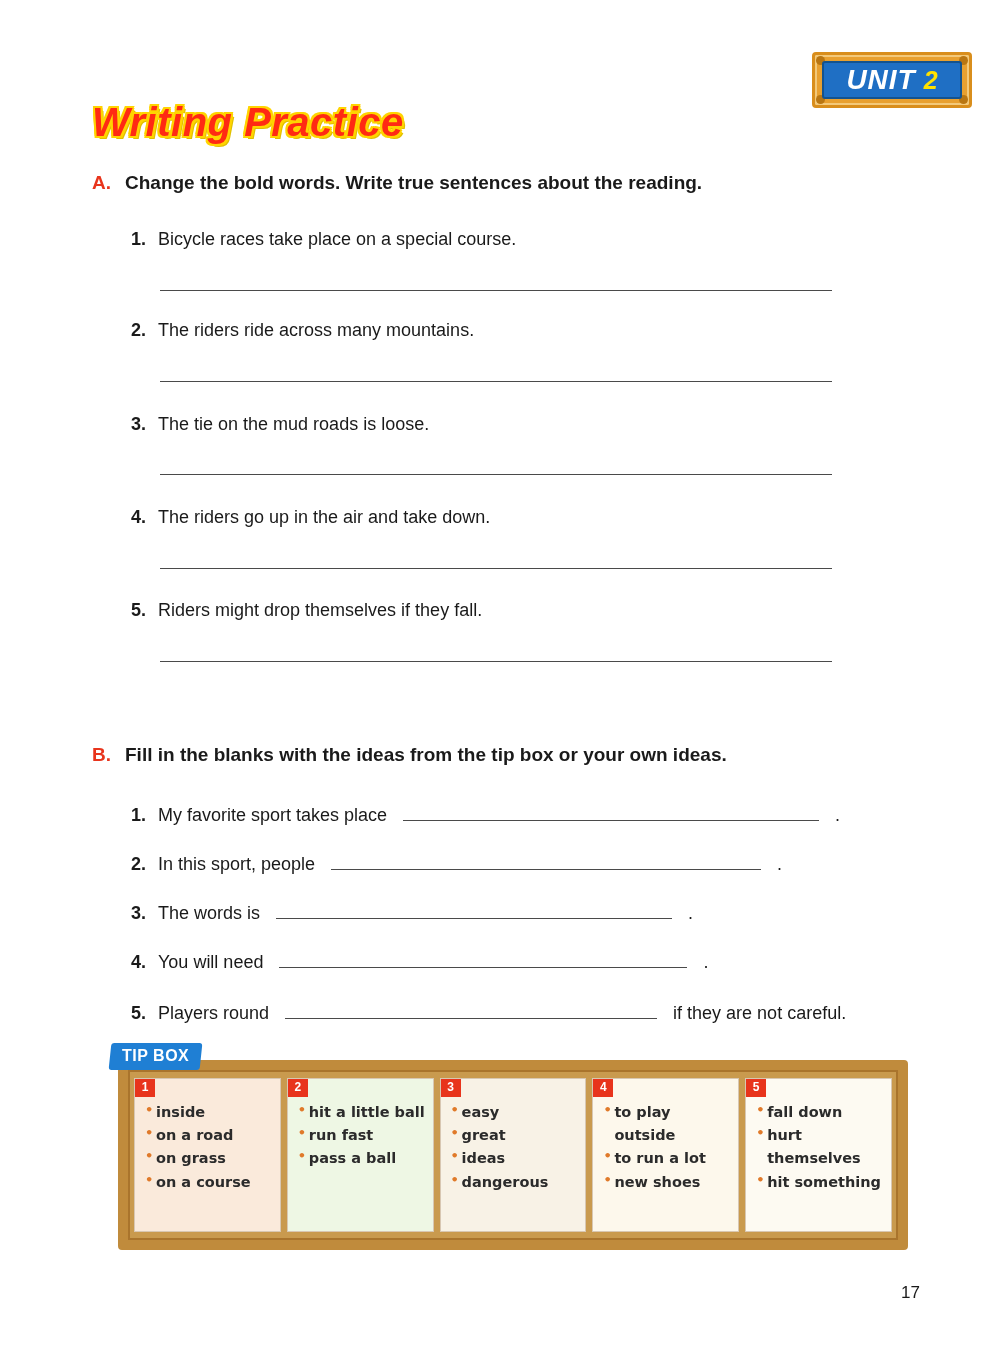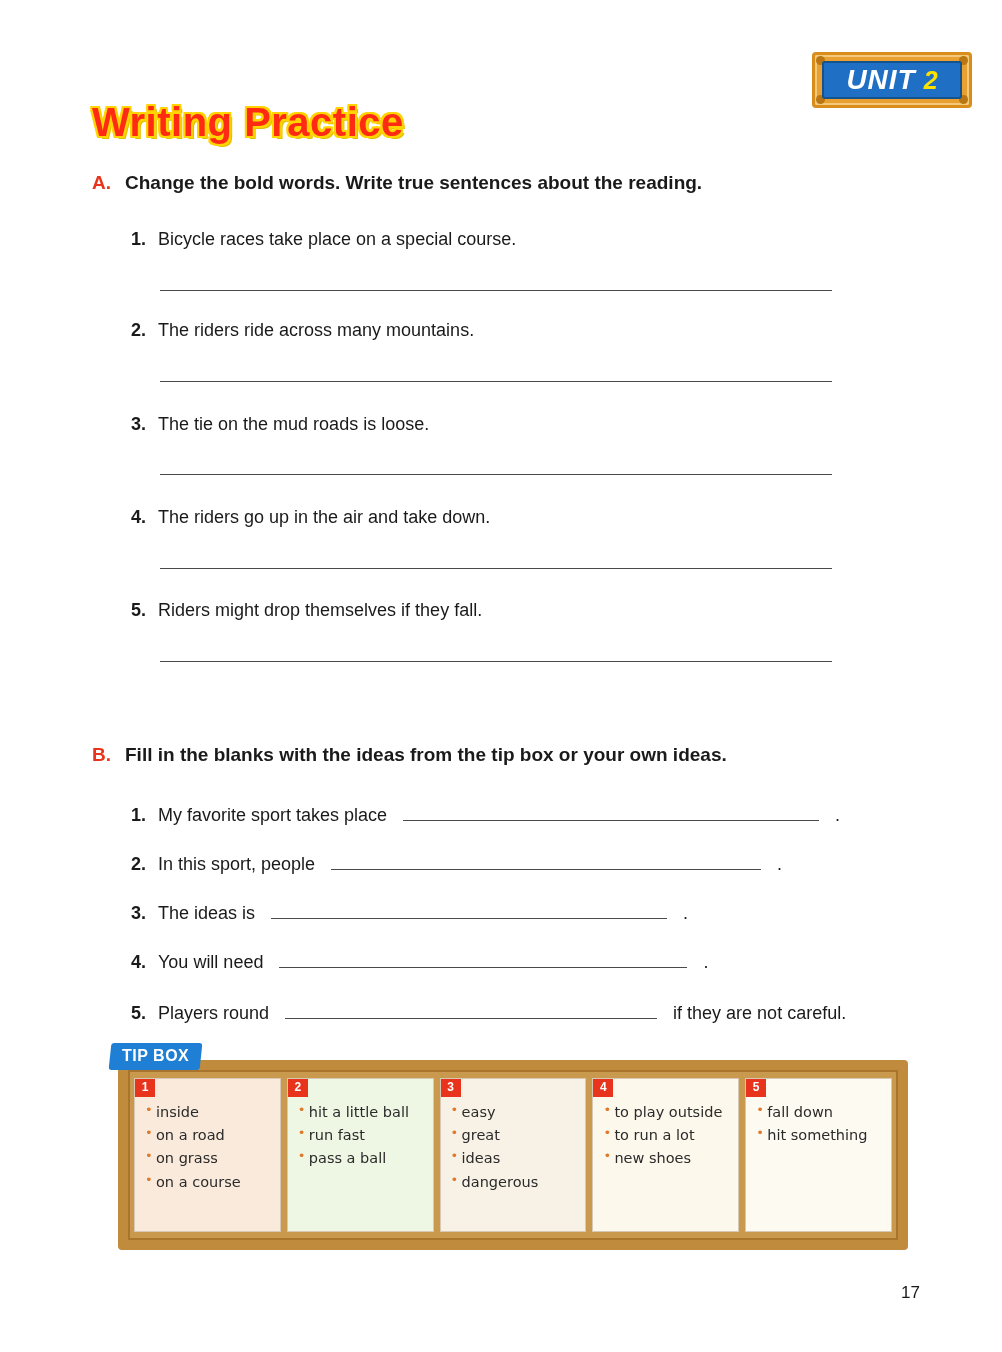--- a/index.html
+++ b/index.html
@@ -71,20 +71,21 @@
   .nail-bl { left: 4px; bottom: 4px; }
   .nail-br { right: 4px; bottom: 4px; }
 
   
   .page-title {
     position: absolute;
     left: 92px;
     top: 100px;
     font-size: 40px;
     font-weight: bold;
+    font-style: italic;
     color: #ff2a13;
     letter-spacing: 0.5px;
     text-shadow:
       2px 0 0 #ffd400, -2px 0 0 #ffd400, 0 2px 0 #ffd400, 0 -2px 0 #ffd400,
       2px 2px 0 #ffd400, -2px 2px 0 #ffd400, 2px -2px 0 #ffd400, -2px -2px 0 #ffd400,
       3px 3px 0 #e0c000;
   }
 
   
   .section-head {
@@ -212,20 +213,21 @@
     font-weight: bold;
     font-family: "Liberation Sans", sans-serif;
     display: flex;
     align-items: center;
     justify-content: center;
   }
   .tip-item {
     position: relative;
     padding-left: 11px;
     white-space: normal;
+    font-weight: bold;
   }
   .tip-item::before {
     content: "•";
     position: absolute;
     left: 0;
     top: -1px;
     color: #e07a2a;
     font-size: 13px;
   }
 
@@ -303,21 +305,21 @@
 
 <div class="brow" style="left:128px; top:851px;">
   <span class="qnum">2.</span>
   <span>In this sport, people</span>
   <span class="blank" style="width:430px;"></span>
   <span>.</span>
 </div>
 
 <div class="brow" style="left:128px; top:900px;">
   <span class="qnum">3.</span>
-  <span>The ideas is</span>
+  <span>The words is</span>
   <span class="blank" style="width:396px;"></span>
   <span>.</span>
 </div>
 
 <div class="brow" style="left:128px; top:949px;">
   <span class="qnum">4.</span>
   <span>You will need</span>
   <span class="blank" style="width:408px;"></span>
   <span>.</span>
 </div>
@@ -361,18 +363,19 @@
   <div class="tip-card c4">
     <div class="tip-card-num">4</div>
     <div class="tip-item">to play outside</div>
     <div class="tip-item">to run a lot</div>
     <div class="tip-item">new shoes</div>
   </div>
 
   <div class="tip-card c5">
     <div class="tip-card-num">5</div>
     <div class="tip-item">fall down</div>
+    <div class="tip-item">hurt themselves</div>
     <div class="tip-item">hit something</div>
   </div>
 
 </div>
 
 <div class="page-number">17</div>
 
 </body></html>

